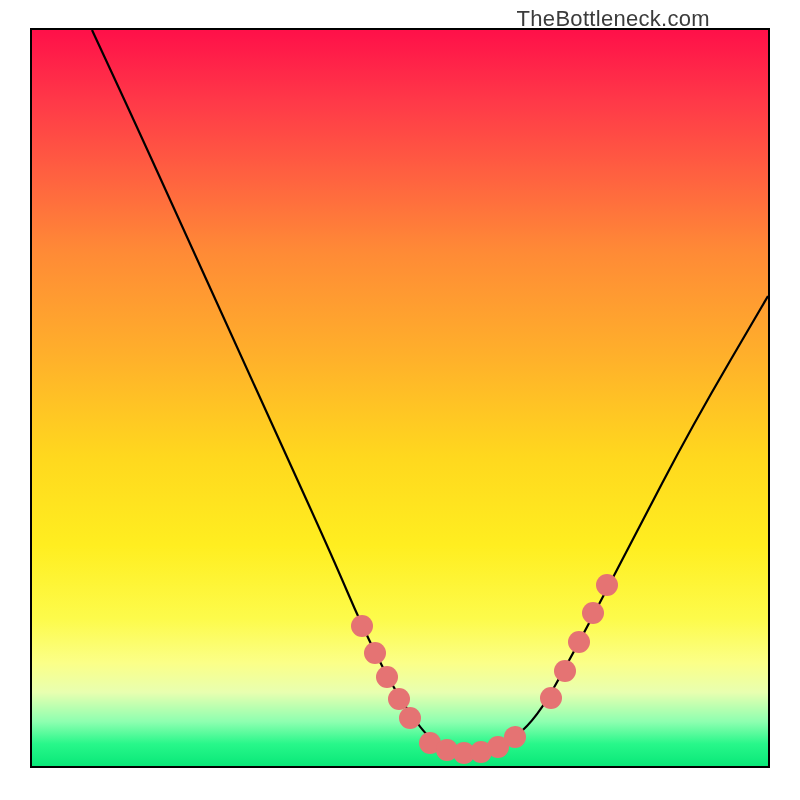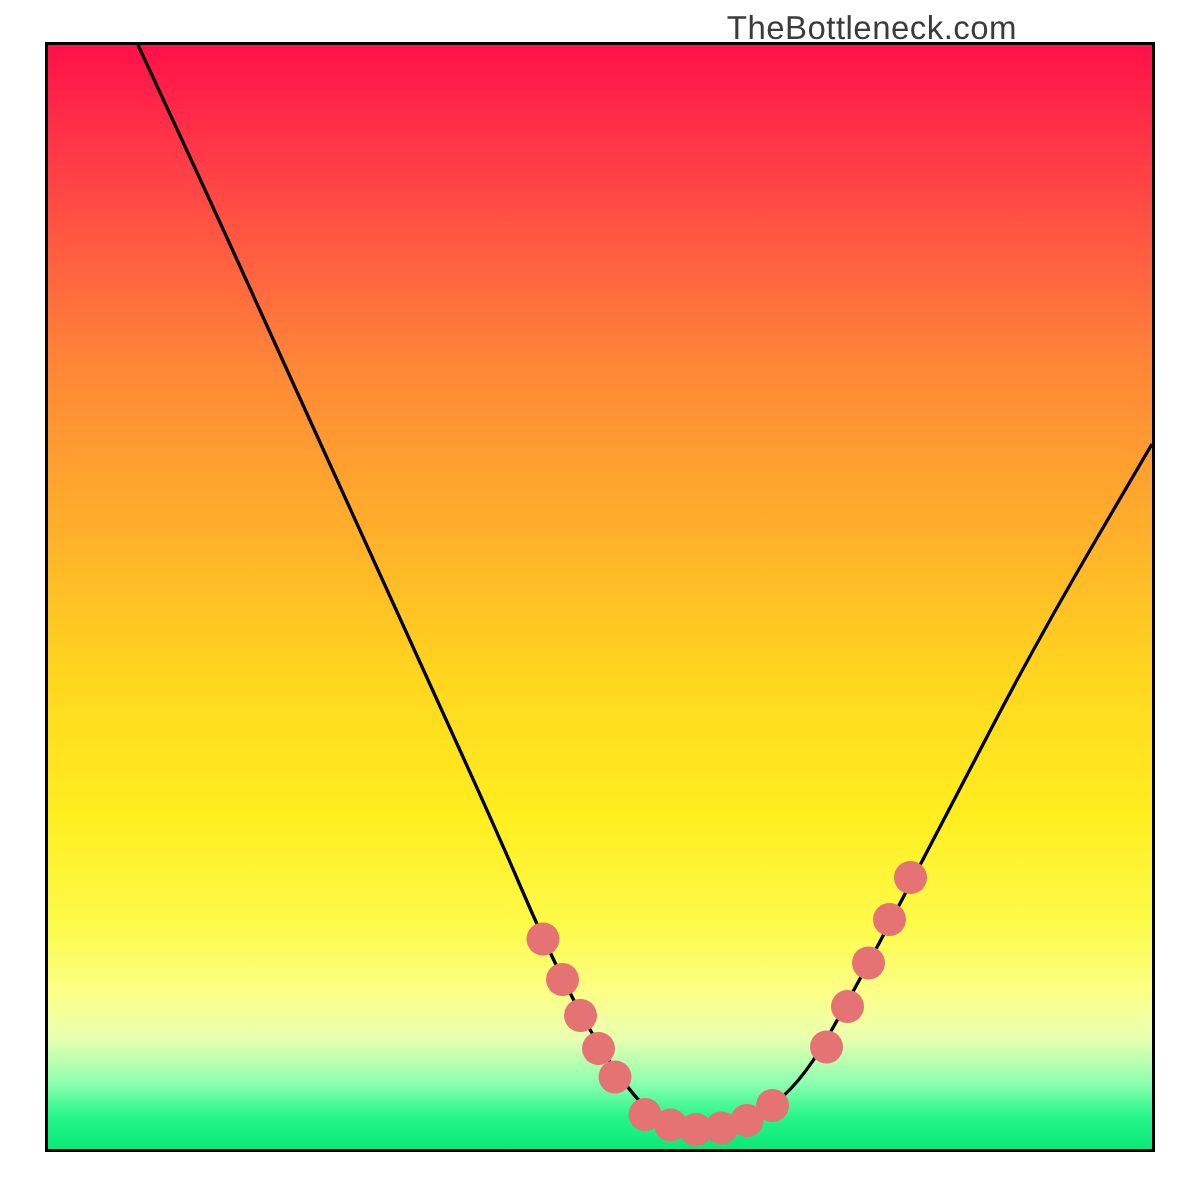--- a/index.html
+++ b/index.html
@@ -8,20 +8,21 @@
     width: 800px;
     height: 800px;
     background: #ffffff;
     font-family: Arial, Helvetica, sans-serif;
     overflow: hidden;
   }
   .container {
     position: relative;
     width: 692px;
     height: 800px;
+    padding-left: 32px;
   }
   .watermark {
     position: absolute;
     top: 6px;
     right: 14px;
     font-size: 22px;
     font-weight: 500;
     color: #3b3b3b;
     letter-spacing: 0.3px;
     z-index: 40;

